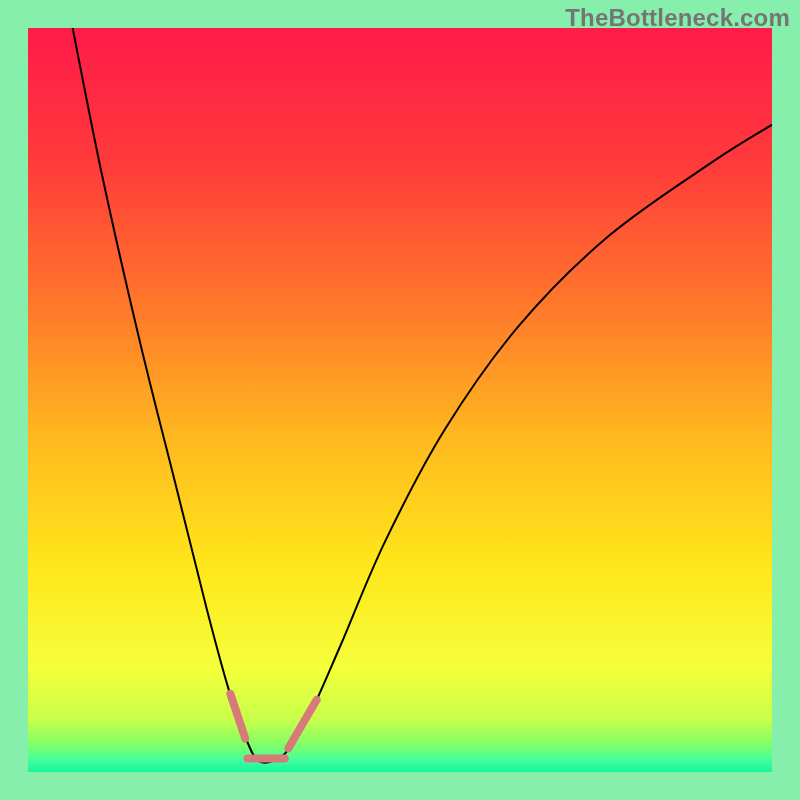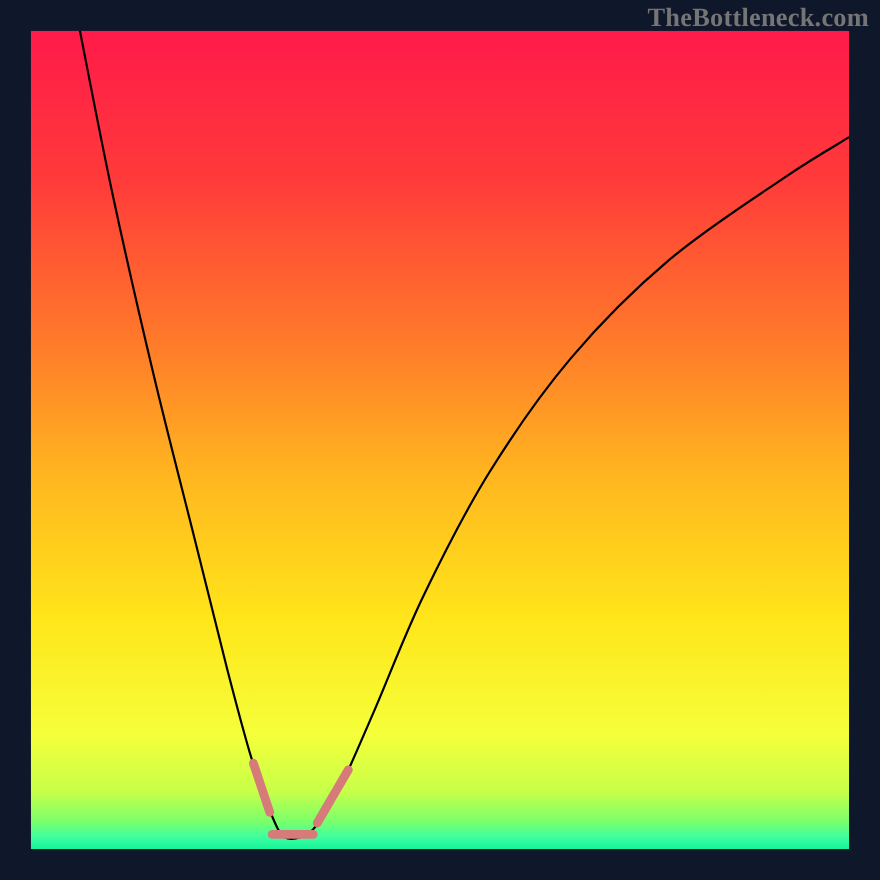--- a/index.html
+++ b/index.html
@@ -8,22 +8,21 @@
     width: 800px;
     height: 800px;
     background: #000;
     font-family: Arial, Helvetica, sans-serif;
     overflow: hidden;
   }
   .frame {
     position: relative;
     width: 800px;
     height: 800px;
-    background: #0f172a;
-    font-family: Liberation Serif, serif;
+    background: #86efac;
   }
   .watermark {
     position: absolute;
     top: 4px;
     right: 10px;
     color: #757575;
     font-size: 24px;
     font-weight: 600;
     letter-spacing: 0.2px;
     z-index: 10;

